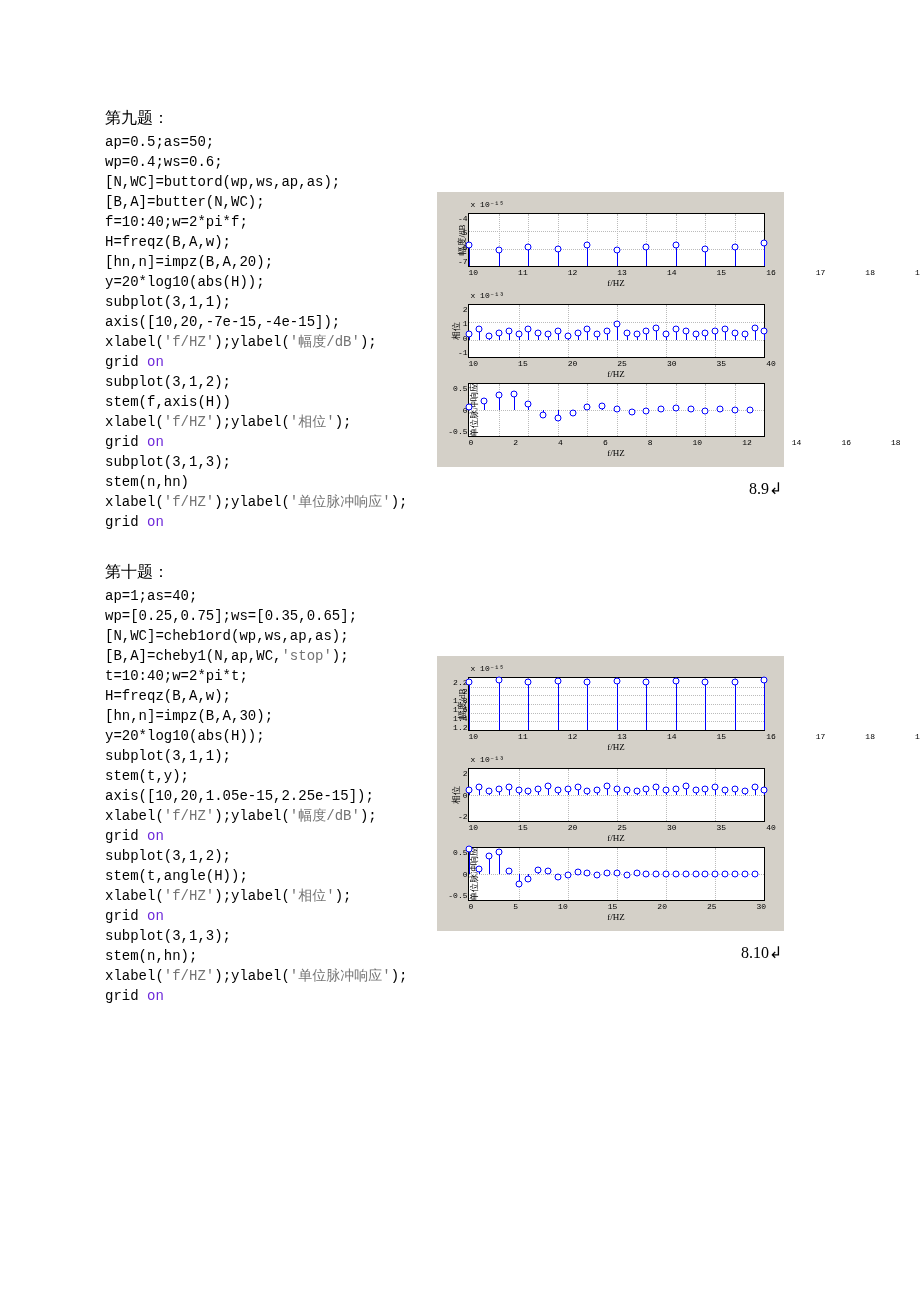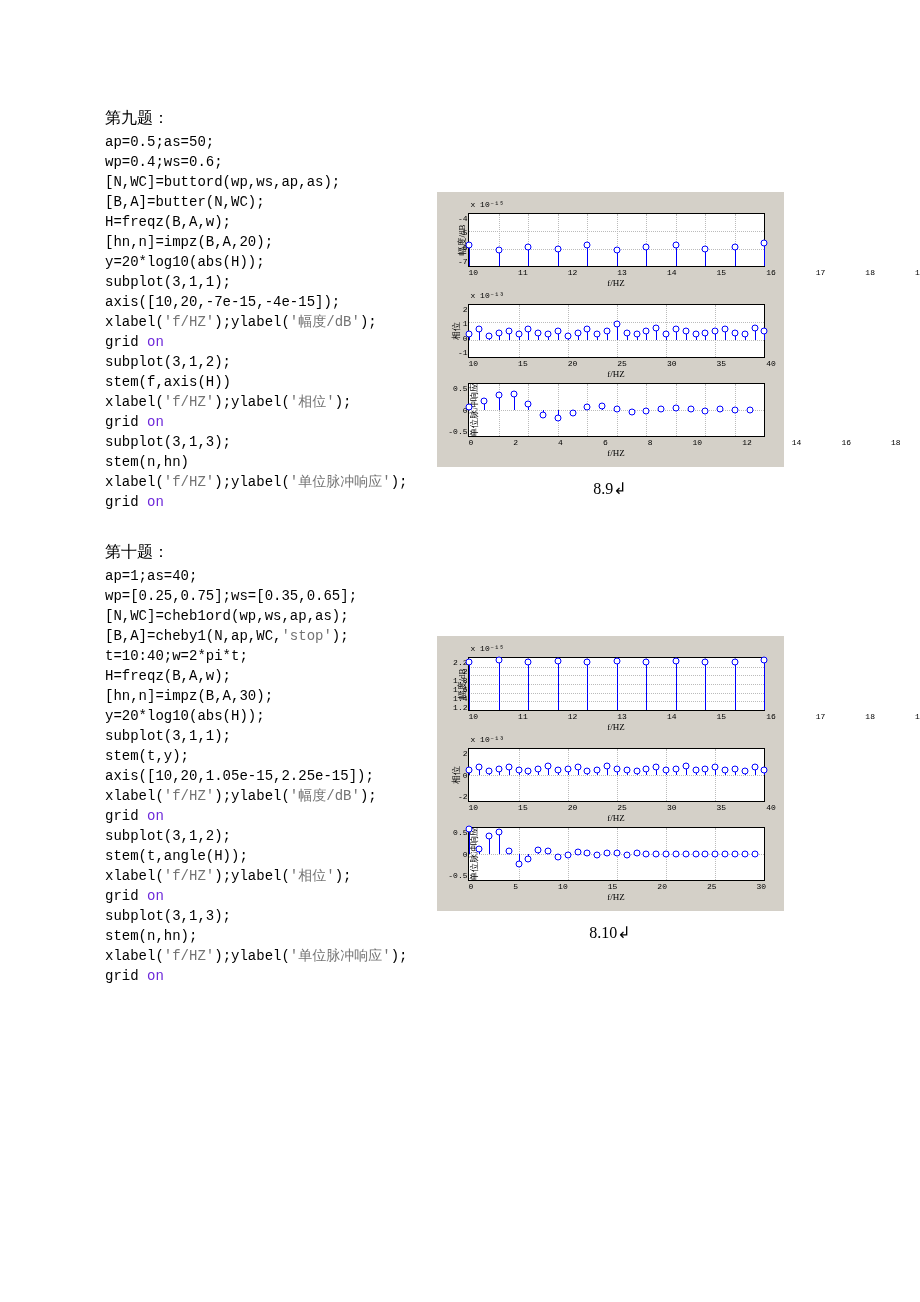--- a/index.html
+++ b/index.html
@@ -96,39 +96,40 @@
   .stem-marker {
     position: absolute;
     width: 5px;
     height: 5px;
     border: 1px solid #0000ff;
     border-radius: 50%;
     background: #fff;
     transform: translate(-50%, -50%);
   }
   .fig-caption {
-    text-align: center;
+    text-align: right;
     font-family: "Times New Roman", serif;
     font-size: 16px;
     margin-top: 12px;
   }
 </style>
 </head>
 <body>
 
 <div class="page">
 
   <div class="section">
     <div class="heading">第九题：</div>
     <div style="display:flex;align-items:flex-start;">
       <div class="code-col">
           <div class="code-line">ap=0.5;as=50;</div>
           <div class="code-line">wp=0.4;ws=0.6;</div>
           <div class="code-line">[N,WC]=buttord(wp,ws,ap,as);</div>
           <div class="code-line">[B,A]=butter(N,WC);</div>
+          <div class="code-line">f=10:40;w=2*pi*f;</div>
           <div class="code-line">H=freqz(B,A,w);</div>
           <div class="code-line">[hn,n]=impz(B,A,20);</div>
           <div class="code-line">y=20*log10(abs(H));</div>
           <div class="code-line">subplot(3,1,1);</div>
           <div class="code-line">axis([10,20,-7e-15,-4e-15]);</div>
           <div class="code-line">xlabel(<span class="str">'f/HZ'</span>);ylabel(<span class="str">'幅度/dB'</span>);</div>
           <div class="code-line">grid <span class="kw">on</span></div>
           <div class="code-line">subplot(3,1,2);</div>
           <div class="code-line">stem(f,axis(H))</div>
           <div class="code-line">xlabel(<span class="str">'f/HZ'</span>);ylabel(<span class="str">'相位'</span>);</div>

